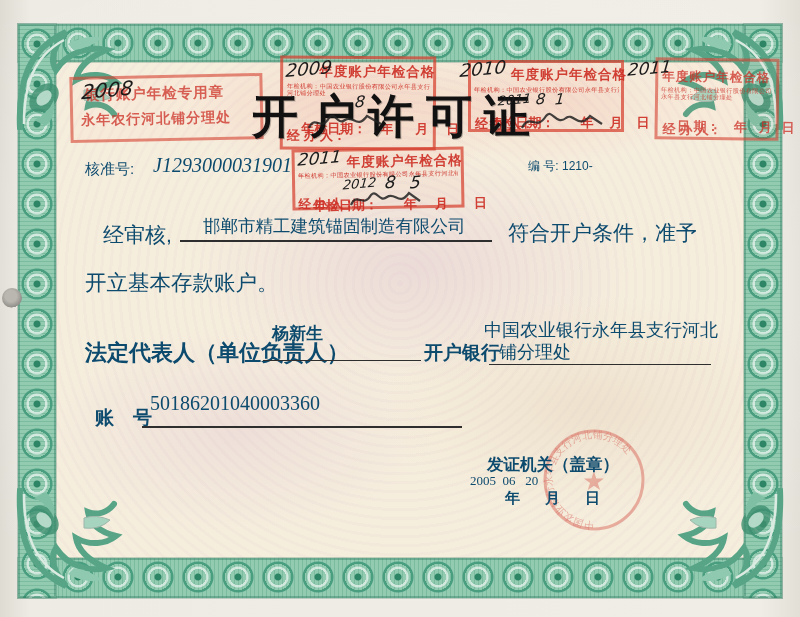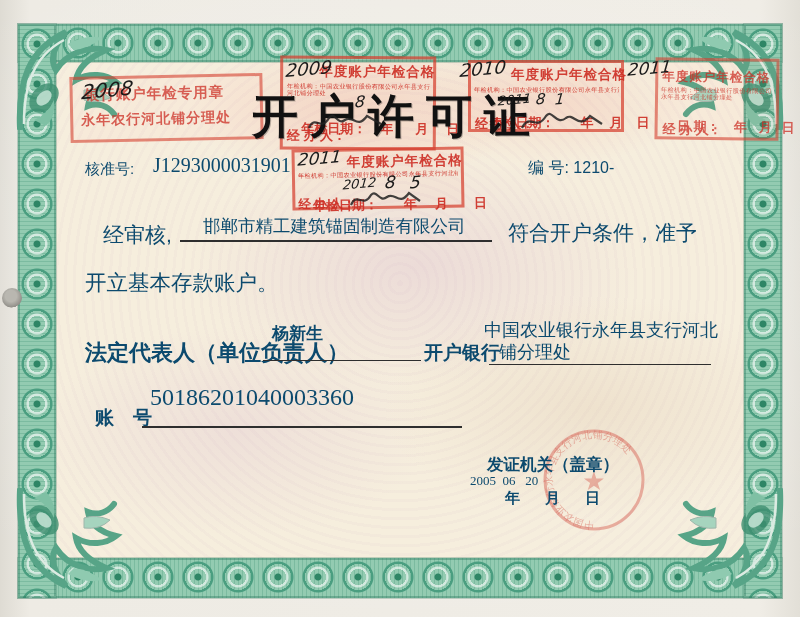--- a/index.html
+++ b/index.html
@@ -184,39 +184,39 @@
   <circle cx="56" cy="56" r="49" fill="none" stroke="rgba(207,62,50,.5)" stroke-width="3"></circle>
   <text font-size="10" fill="rgba(207,62,50,.5)" font-family="Liberation Sans, sans-serif">
     <textPath href="#ringPath">中国农业银行永年县支行河北铺分理处</textPath>
   </text>
   <text x="56" y="66" text-anchor="middle" font-size="26" fill="rgba(207,62,50,.48)">★</text>
 </svg>
 
 <div id="title" class="abs" style="left:252px;top:86px;">开户许可证</div>
 
 <div class="abs blk sans" style="left:85px;top:160px;font-size:15px;">核准号:</div>
-<div class="abs blk" style="left:153px;top:154px;font-size:20px;">J1293000031901</div>
-
-<div class="abs blk sans pre" style="left:528px;top:158px;font-size:16px;">编 号: 1210-</div>
+<div class="abs blk" style="left:153px;top:154px;font-size:20px;font-style:italic;">J1293000031901</div>
+
+<div class="abs blk sans pre" style="left:528px;top:158px;font-size:12px;">编 号: 1210-</div>
 <div class="abs red-serial" style="left:626px;top:156px;font-size:18px;font-weight:bold;font-family:'DejaVu Sans Mono',monospace;letter-spacing:1px;">00290340</div>
 
 <div class="abs blk sans" style="left:103px;top:221px;font-size:21px;">经审核,</div>
 <div class="abs u-line" style="left:180px;top:240px;width:312px;"></div>
 <div class="abs blk sans" style="left:203px;top:214px;font-size:17.5px;">邯郸市精工建筑锚固制造有限公司</div>
 <div class="abs blk sans" style="left:508px;top:219px;font-size:21px;">符合开户条件，准予</div>
 <div class="abs blk sans" style="left:85px;top:268px;font-size:21.5px;">开立基本存款账户。</div>
 
 <div class="abs blk sans" style="left:85px;top:338px;font-size:22px;font-weight:bold;">法定代表人（单位负责人）</div>
 <div class="abs blk sans" style="left:272px;top:322px;font-size:17px;font-weight:bold;">杨新生</div>
 <div class="abs u-line" style="left:263px;top:360px;width:158px;border-bottom-width:1.5px;"></div>
 
 <div class="abs blk sans" style="left:484px;top:318px;font-size:18px;">中国农业银行永年县支行河北</div>
 <div class="abs blk sans" style="left:424px;top:340px;font-size:19px;font-weight:bold;">开户银行</div>
 <div class="abs blk sans" style="left:499px;top:340px;font-size:18px;">铺分理处</div>
 <div class="abs u-line" style="left:489px;top:364px;width:222px;border-bottom-width:1.5px;"></div>
 
 <div class="abs blk sans" style="left:95px;top:405px;font-size:19px;font-weight:bold;">账　号</div>
-<div class="abs blk" style="left:150px;top:384px;font-size:24px;">50186201040003360</div>
+<div class="abs blk" style="left:150px;top:392px;font-size:20px;">50186201040003360</div>
 <div class="abs u-line" style="left:142px;top:426px;width:320px;"></div>
 
 <div class="abs blk sans" style="left:487px;top:454px;font-size:16.5px;font-weight:bold;">发证机关（盖章）</div>
 <div class="abs blk pre" style="left:470px;top:473px;font-size:13px;">2005  06   20</div>
 <div class="abs blk sans pre" style="left:505px;top:489px;font-size:15px;font-weight:bold;">年      月      日</div>
 
 </body></html>

